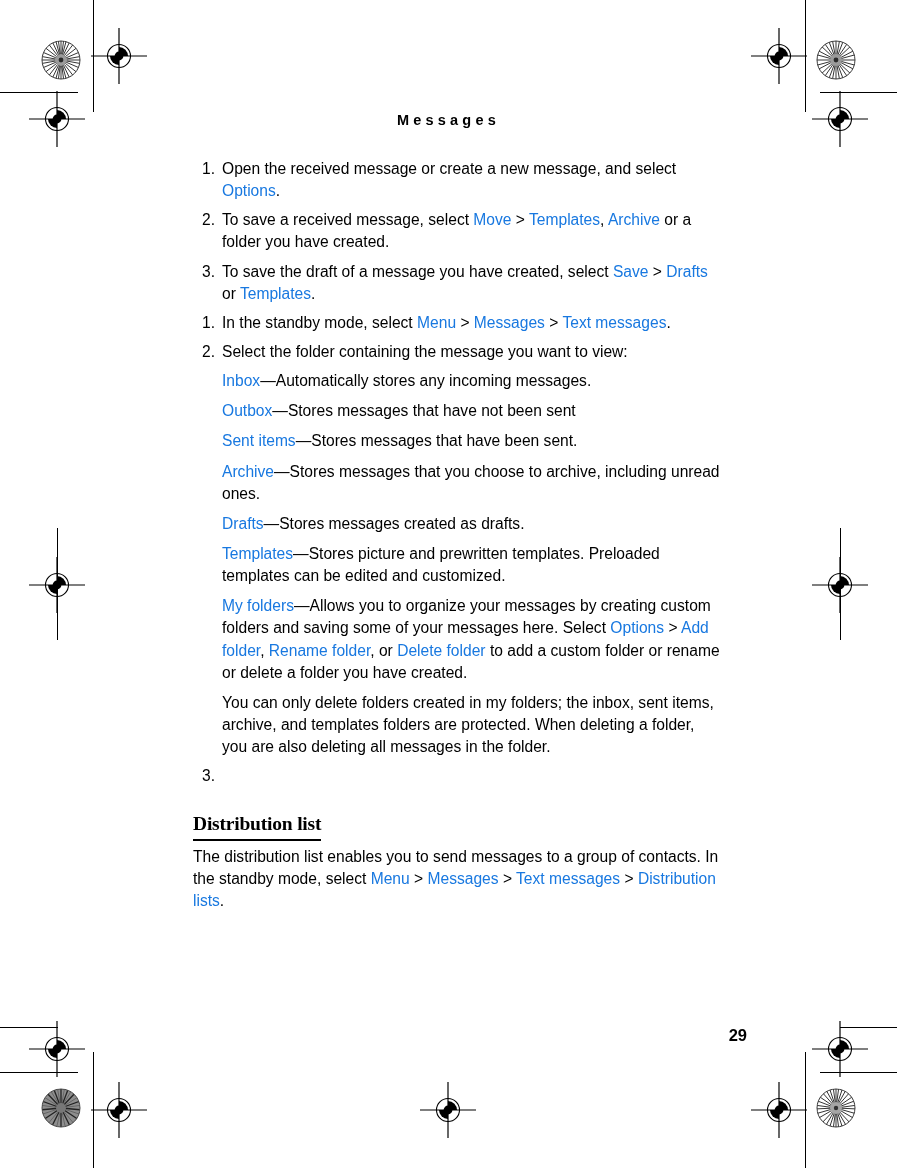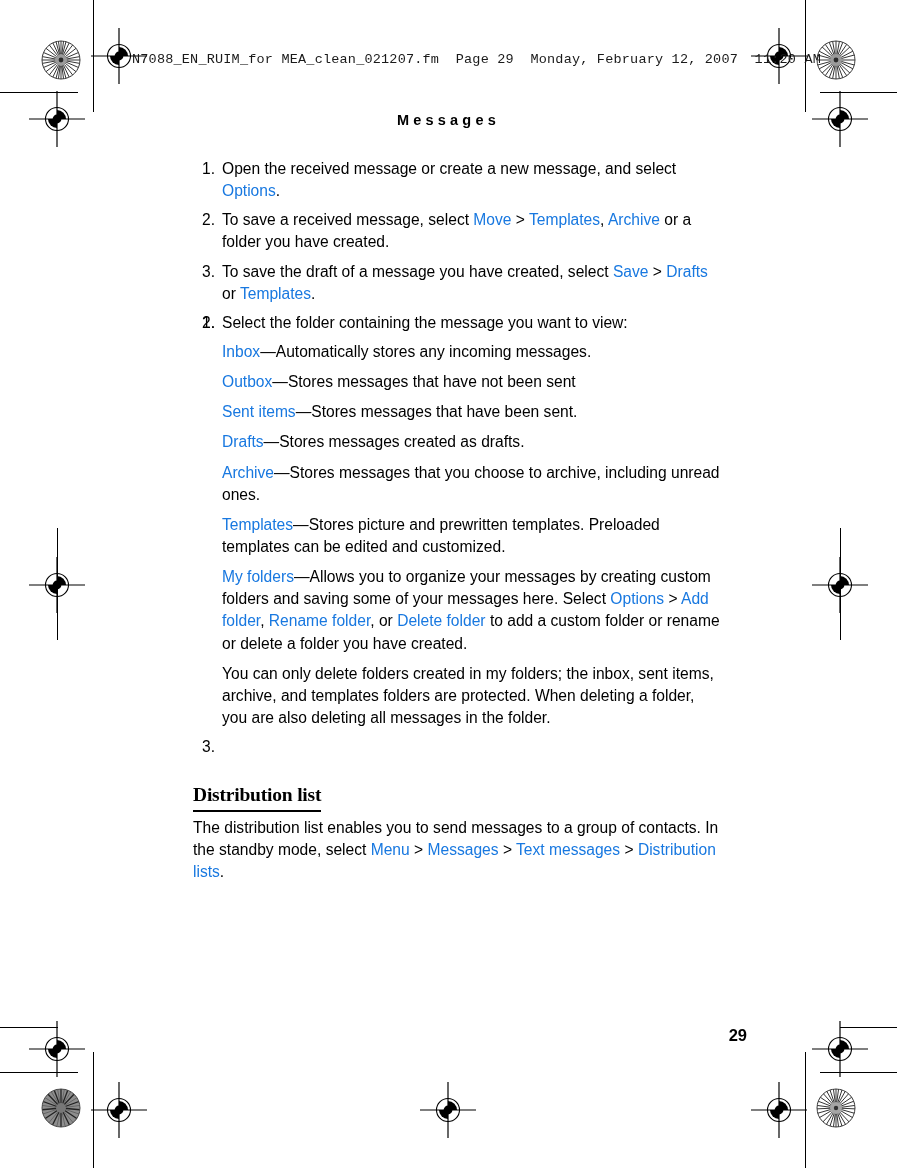--- a/index.html
+++ b/index.html
@@ -440,21 +440,20 @@
             <line x1="20" y1="20" x2="17" y2="-2"></line>
         </g>
         <circle cx="20" cy="20" r="6" fill="#a5a5a5"></circle>
         <circle cx="20" cy="20" r="2.2" fill="#333"></circle>
       </g>
       <circle cx="20" cy="20" r="19" fill="none" stroke="#333" stroke-width="1"></circle>
     </svg>
 
   </div>
 
-  <div class="filestamp">N7088_EN_RUIM_for MEA_clean_021207.fm  Page 29  Monday, February 12, 2007  11:20 AM</div>
   <div class="running-head">Messages</div>
 
   <div class="content">
 
     <div class="ol">
       <div class="li">
         <span class="num">1.</span>
         <span class="rich"><span>Open the received message or create a new message, and select </span><span class="lnk">Options</span><span>.</span></span>
       </div>
       <div class="li">
@@ -464,33 +463,34 @@
       <div class="li">
         <span class="num">3.</span>
         <span class="rich"><span>To save the draft of a message you have created, select </span><span class="lnk">Save</span><span class="gt"> &gt; </span><span class="lnk">Drafts</span><span> or </span><span class="lnk">Templates</span><span>.</span></span>
       </div>
     </div>
 
 
     <div class="ol">
       <div class="li">
         <span class="num">1.</span>
+        <span class="rich"><span>In the standby mode, select </span><span class="lnk">Menu</span><span class="gt"> &gt; </span><span class="lnk">Messages</span><span class="gt"> &gt; </span><span class="lnk">Text messages</span><span>.</span></span>
       </div>
       <div class="li">
         <span class="num">2.</span>
         <span class="rich"><span>Select the folder containing the message you want to view:</span></span>
       </div>
     </div>
 
     <div>
       <div class="defn"><span class="lnk">Inbox</span><span>—Automatically stores any incoming messages.</span></div>
       <div class="defn"><span class="lnk">Outbox</span><span>—Stores messages that have not been sent</span></div>
       <div class="defn"><span class="lnk">Sent items</span><span>—Stores messages that have been sent.</span></div>
+      <div class="defn"><span class="lnk">Archive</span><span>—Stores messages that you choose to archive, including unread ones.</span></div>
       <div class="defn"><span class="lnk">Drafts</span><span>—Stores messages created as drafts.</span></div>
-      <div class="defn"><span class="lnk">Archive</span><span>—Stores messages that you choose to archive, including unread ones.</span></div>
       <div class="defn"><span class="lnk">Templates</span><span>—Stores picture and prewritten templates. Preloaded templates can be edited and customized.</span></div>
       <div class="defn"><span class="lnk">My folders</span><span>—Allows you to organize your messages by creating custom folders and saving some of your messages here. Select </span><span class="lnk">Options</span><span class="gt"> &gt; </span><span class="lnk">Add folder</span><span>, </span><span class="lnk">Rename folder</span><span>, or </span><span class="lnk">Delete folder</span><span> to add a custom folder or rename or delete a folder you have created.</span></div>
     </div>
 
     <div class="note"><span>You can only delete folders created in my folders; the inbox, sent items, archive, and templates folders are protected. When deleting a folder, you are also deleting all messages in the folder.</span></div>
 
     <div class="ol">
       <div class="li">
         <span class="num">3.</span>
       </div>

